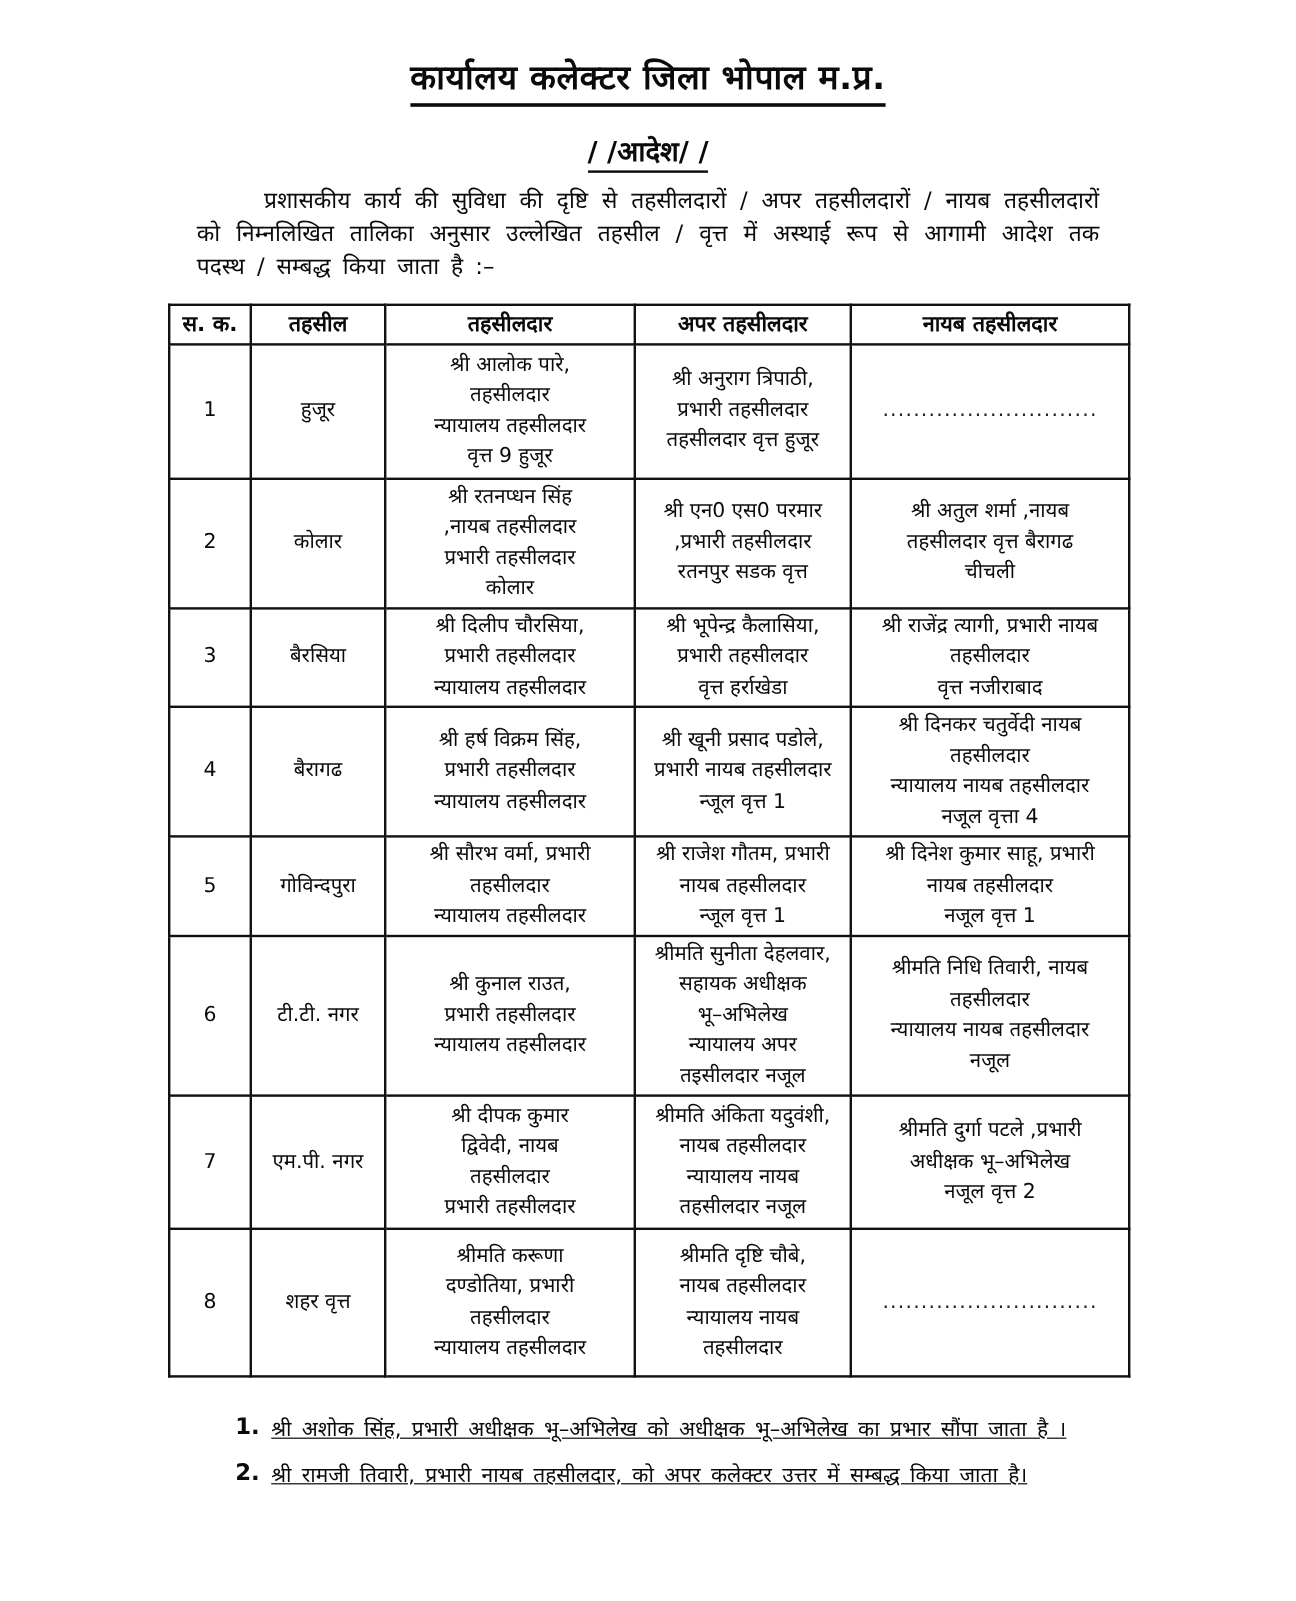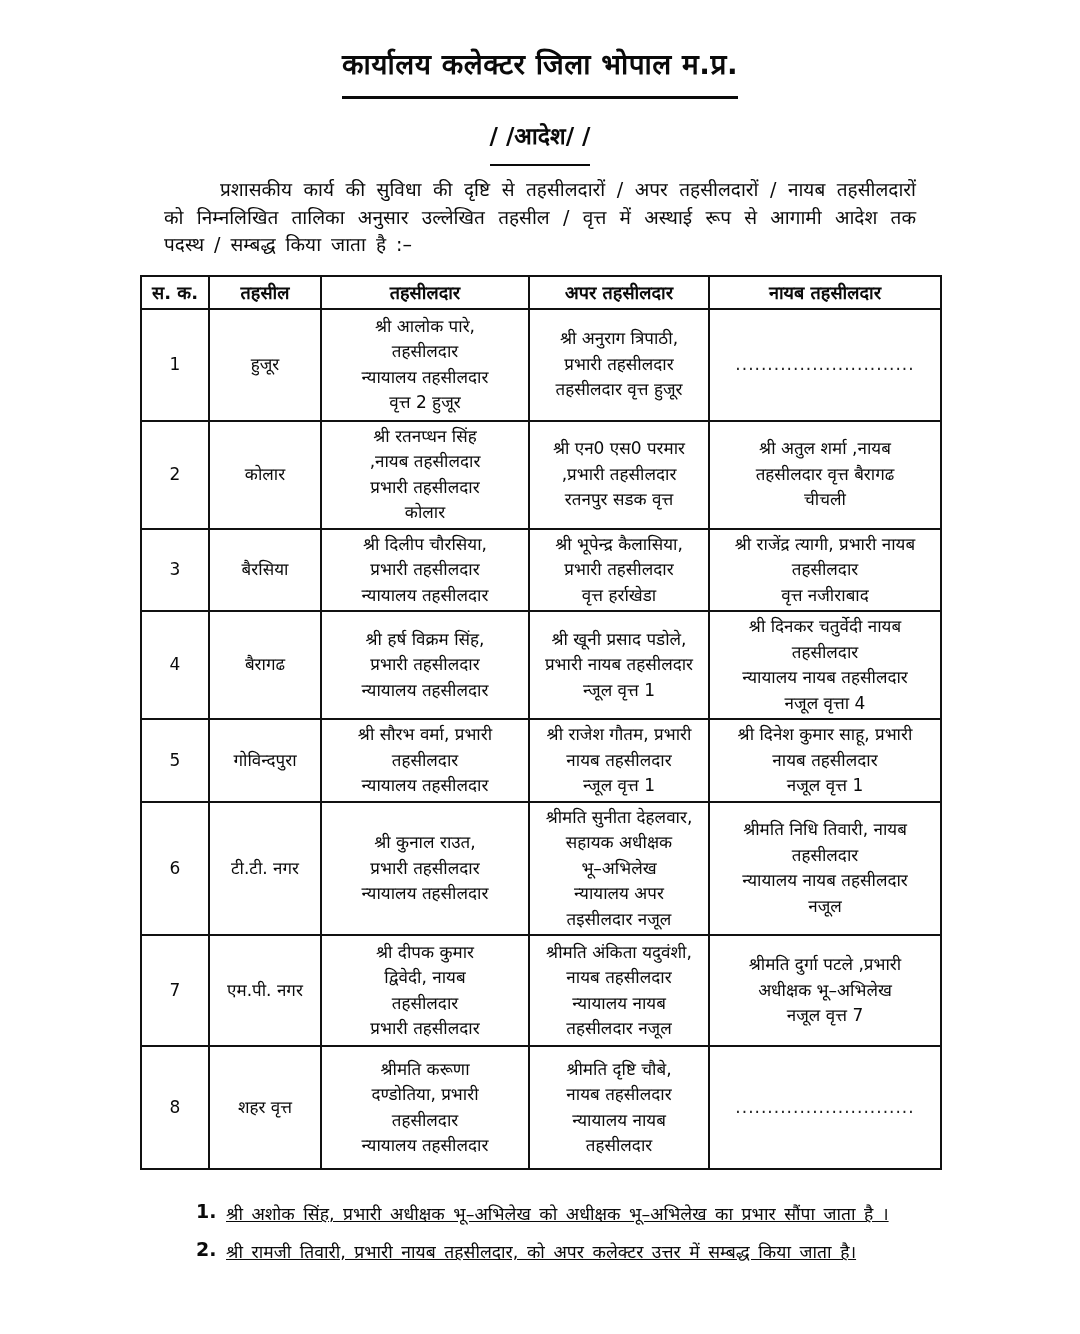--- a/index.html
+++ b/index.html
@@ -13,32 +13,32 @@
 
   .doc-title {
     margin-top:44px;
     text-align:center;
     font-size:28px; font-weight:bold;
     letter-spacing:0.5px;
   }
   .doc-title .u {
     display:inline-block;
     border-bottom:3px solid #0a0a0a;
-    padding-bottom:14px;
+    padding-bottom:4px;
   }
 
   .doc-subtitle {
     margin-top:20px;
     text-align:center;
     font-size:23px; font-weight:bold;
   }
   .doc-subtitle .u {
     display:inline-block;
     border-bottom:2px solid #0a0a0a;
-    padding-bottom:13px;
+    padding-bottom:1px;
   }
 
   .intro {
     margin:10px 164px 0 164px;
     text-align:justify;
     text-indent:56px;
     font-size:19px;
     line-height:1.45;
     word-spacing:4px;
   }
@@ -128,21 +128,21 @@
         <th>अपर तहसीलदार</th>
         <th>नायब तहसीलदार</th>
       </tr>
 
       <tr class="r1">
         <td>1</td>
         <td>हुजूर</td>
         <td>श्री आलोक पारे,
 तहसीलदार
 न्यायालय तहसीलदार
-वृत्त 2 हुजूर</td>
+वृत्त 9 हुजूर</td>
         <td>श्री अनुराग त्रिपाठी,
 प्रभारी तहसीलदार
 तहसीलदार वृत्त हुजूर</td>
         <td class="dots">............................</td>
       </tr>
 
       <tr class="r2">
         <td>2</td>
         <td>कोलार</td>
         <td>श्री रतनप्धन सिंह
@@ -223,21 +223,21 @@
         <td>श्री दीपक कुमार
 द्विवेदी, नायब
 तहसीलदार
 प्रभारी तहसीलदार</td>
         <td>श्रीमति अंकिता यदुवंशी,
 नायब तहसीलदार
 न्यायालय नायब
 तहसीलदार नजूल</td>
         <td>श्रीमति दुर्गा पटले ,प्रभारी
 अधीक्षक भू–अभिलेख
-नजूल  वृत्त 7</td>
+नजूल  वृत्त 2</td>
       </tr>
 
       <tr class="r8">
         <td>8</td>
         <td>शहर वृत्त</td>
         <td>श्रीमति करूणा
 दण्डोतिया, प्रभारी
 तहसीलदार
 न्यायालय तहसीलदार</td>
         <td>श्रीमति दृष्टि चौबे,

